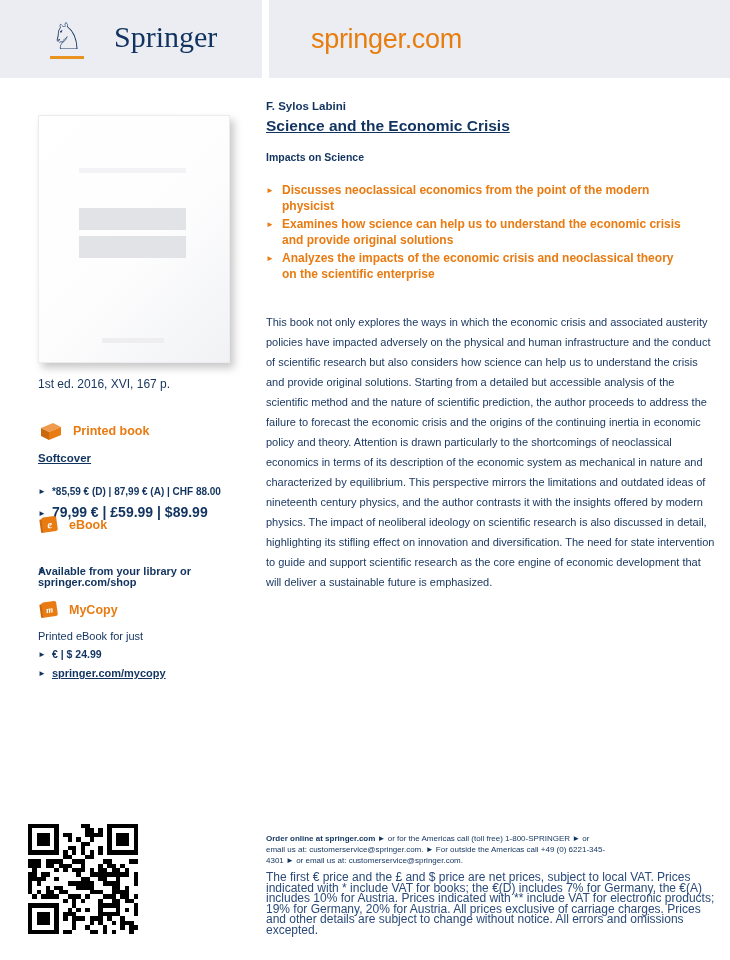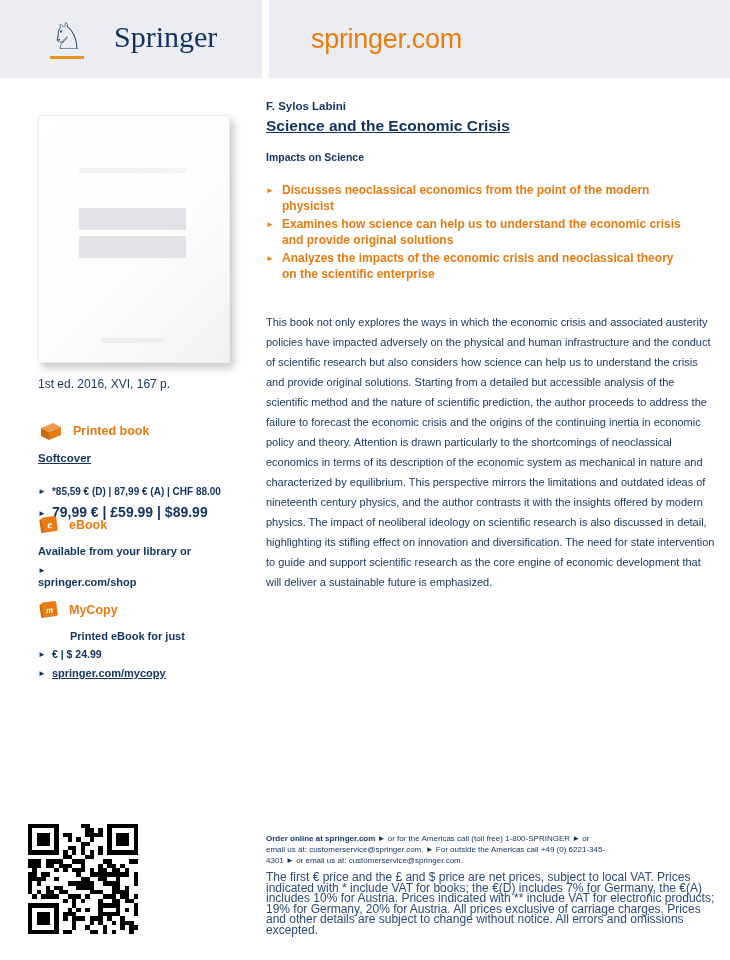--- a/index.html
+++ b/index.html
@@ -37,23 +37,23 @@
   .ebook-head{left:38px;top:514px;}
   .mycopy-head{left:38px;top:599px;}
 
   .softcover{position:absolute;left:38px;top:452px;font-size:11.5px;font-weight:bold;
              color:#11335f;text-decoration:underline;}
   .brow{position:absolute;display:flex;align-items:baseline;font-weight:bold;color:#11335f;}
   .brow .arr{flex:0 0 auto;margin-right:6px;}
   .arr::before{content:"►";font-size:8px;color:#11335f;position:relative;top:-1px;}
   .price1{left:38px;top:468px;font-size:14px;margin-top:36px;}
   .price2{left:38px;top:486px;font-size:10px;}
-  .avail{position:absolute;left:38px;top:545px;font-size:11px;font-weight:bold;color:#11335f;}
+  .avail{position:absolute;left:38px;top:565px;font-size:11px;font-weight:bold;color:#11335f;}
   .shoplink{left:38px;top:564px;font-size:11px;flex-direction:column;}
-  .mc-tag{position:absolute;left:38px;top:630px;font-size:11px;font-weight:bold;color:#11335f;margin-left:32px;}
+  .mc-tag{position:absolute;left:38px;top:630px;font-size:11px;font-weight:normal;color:#11335f;}
   .mc-price{left:38px;top:648px;font-size:10.5px;}
   .mc-link{left:38px;top:667px;font-size:11px;}
   .mc-link .txt{text-decoration:underline;}
 
   
   .author{position:absolute;left:266px;top:100px;font-size:11.5px;font-weight:bold;color:#11335f;}
   .title{position:absolute;left:266px;top:117px;font-size:15.5px;font-weight:bold;color:#11335f;
          text-decoration:underline;}
   .subtitle{position:absolute;left:266px;top:151px;font-size:10.5px;font-weight:bold;color:#11335f;}
   .highlights{position:absolute;left:266px;top:182px;width:424px;margin:0;padding:0;list-style:none;}

